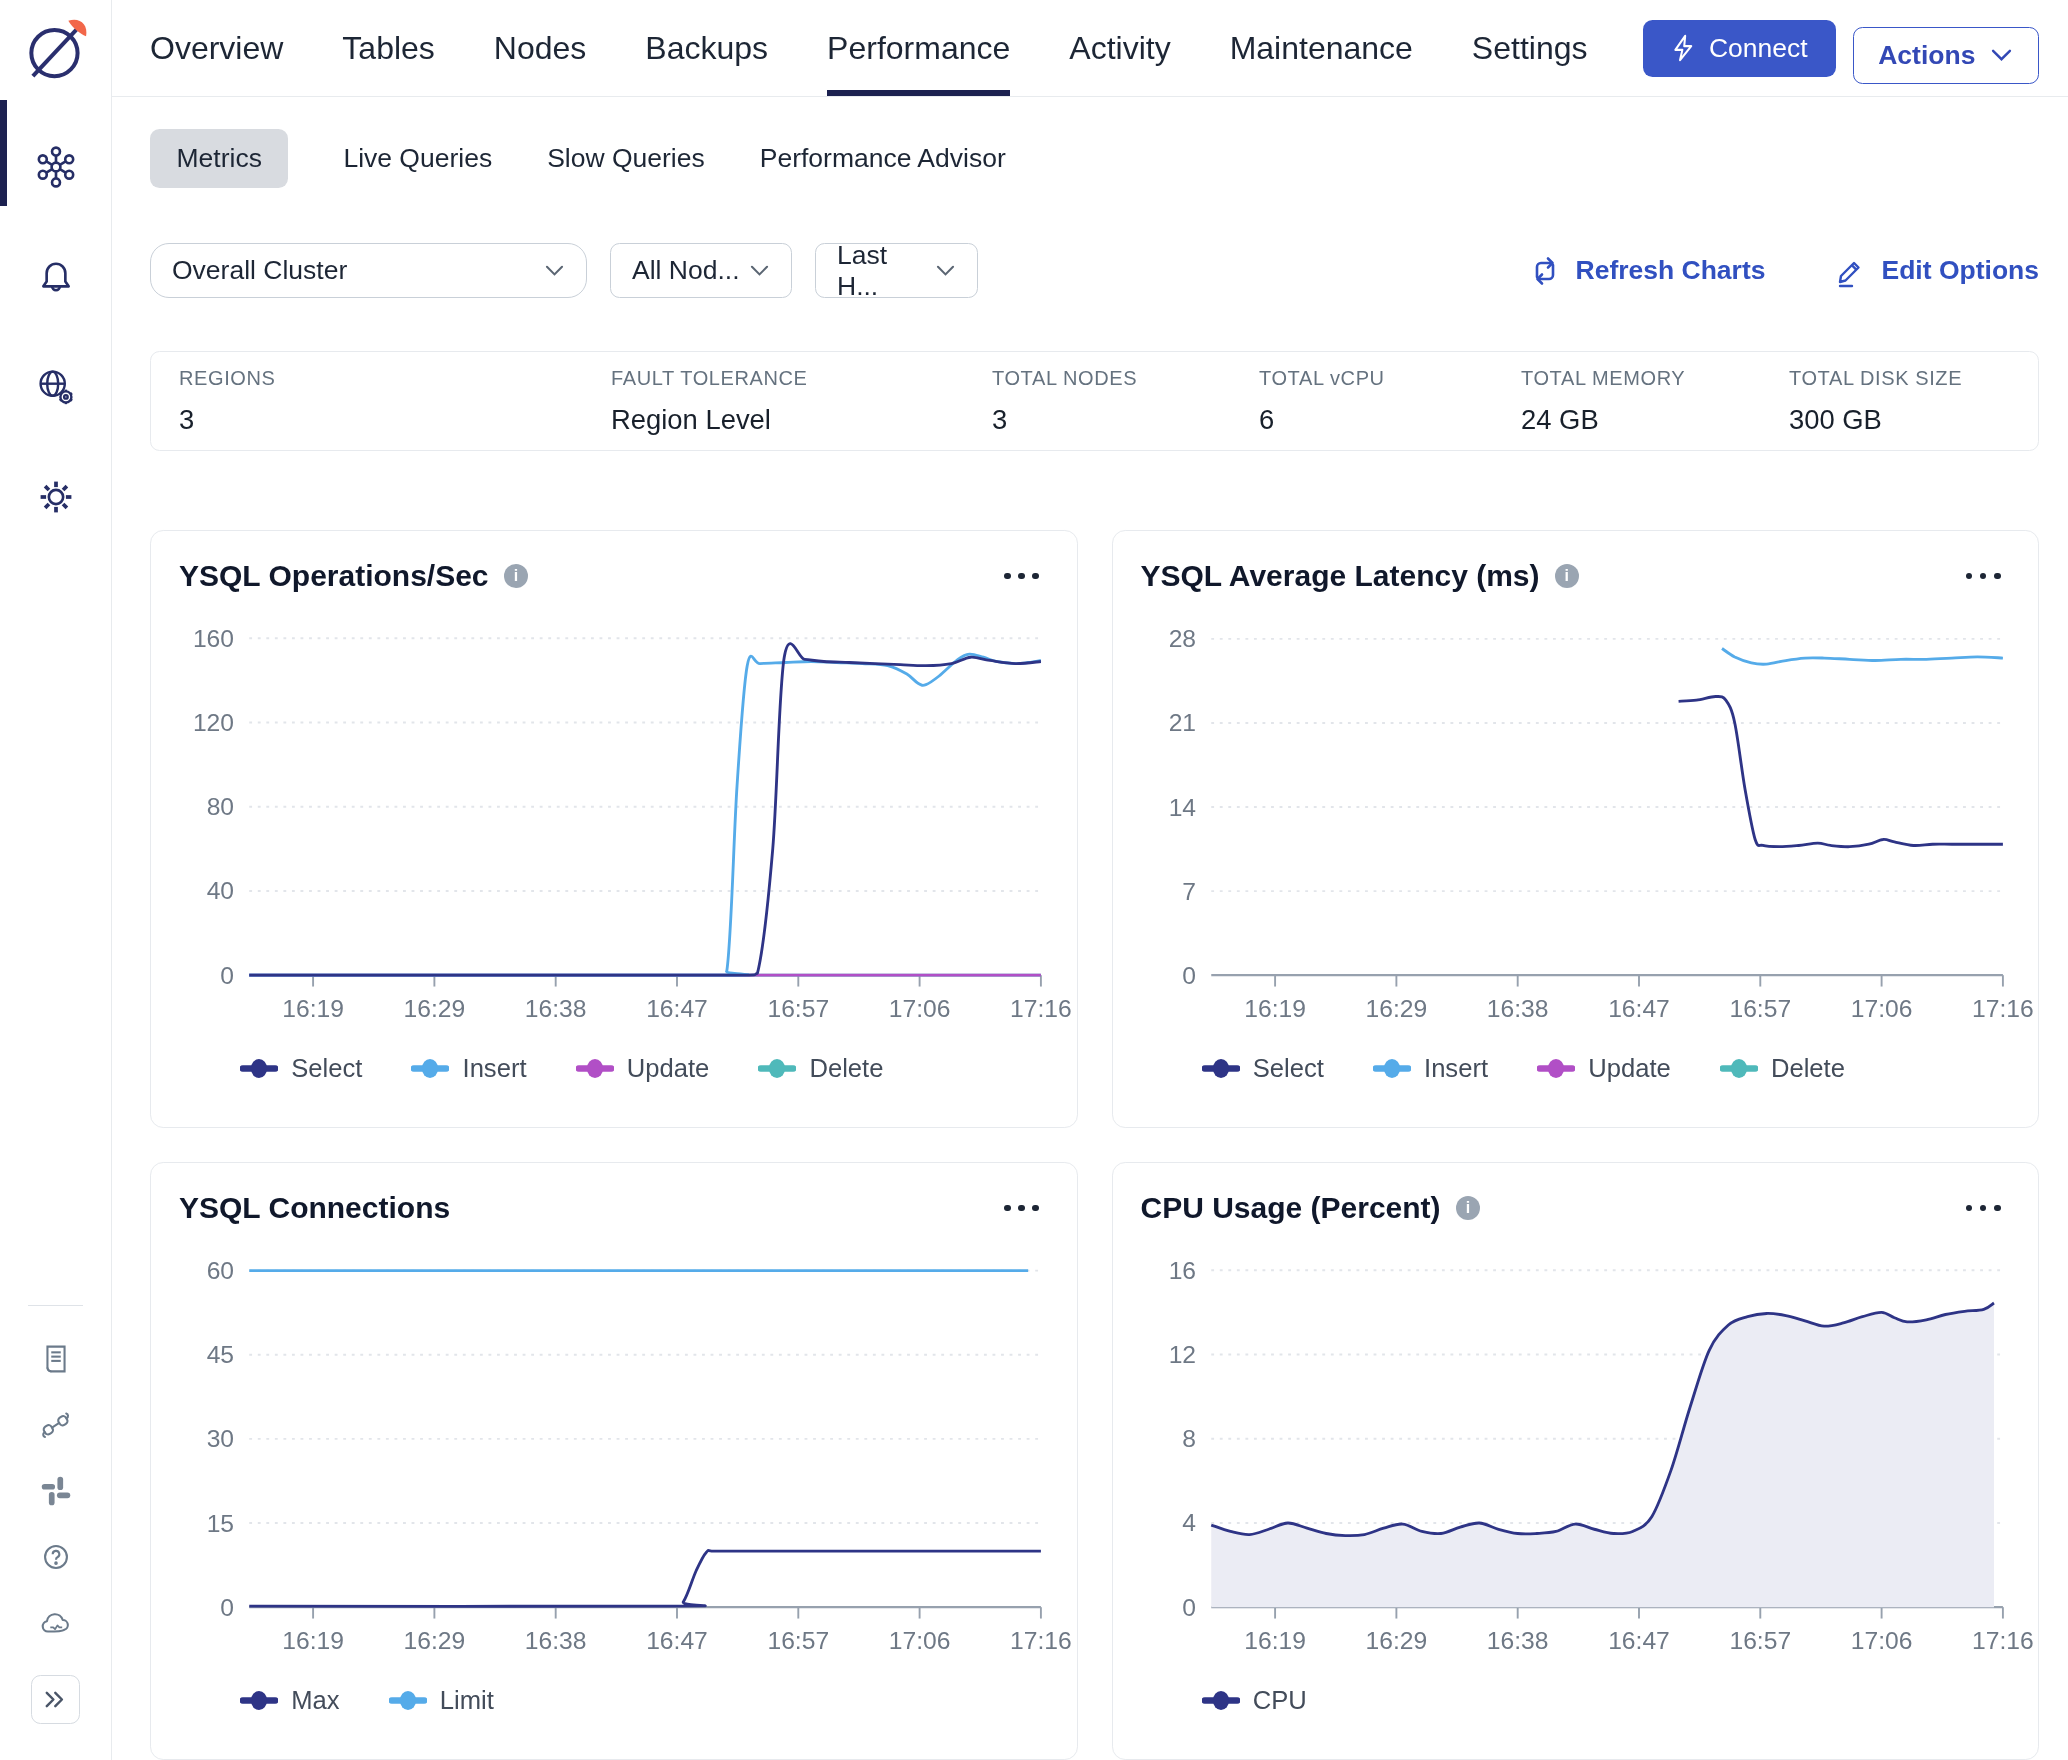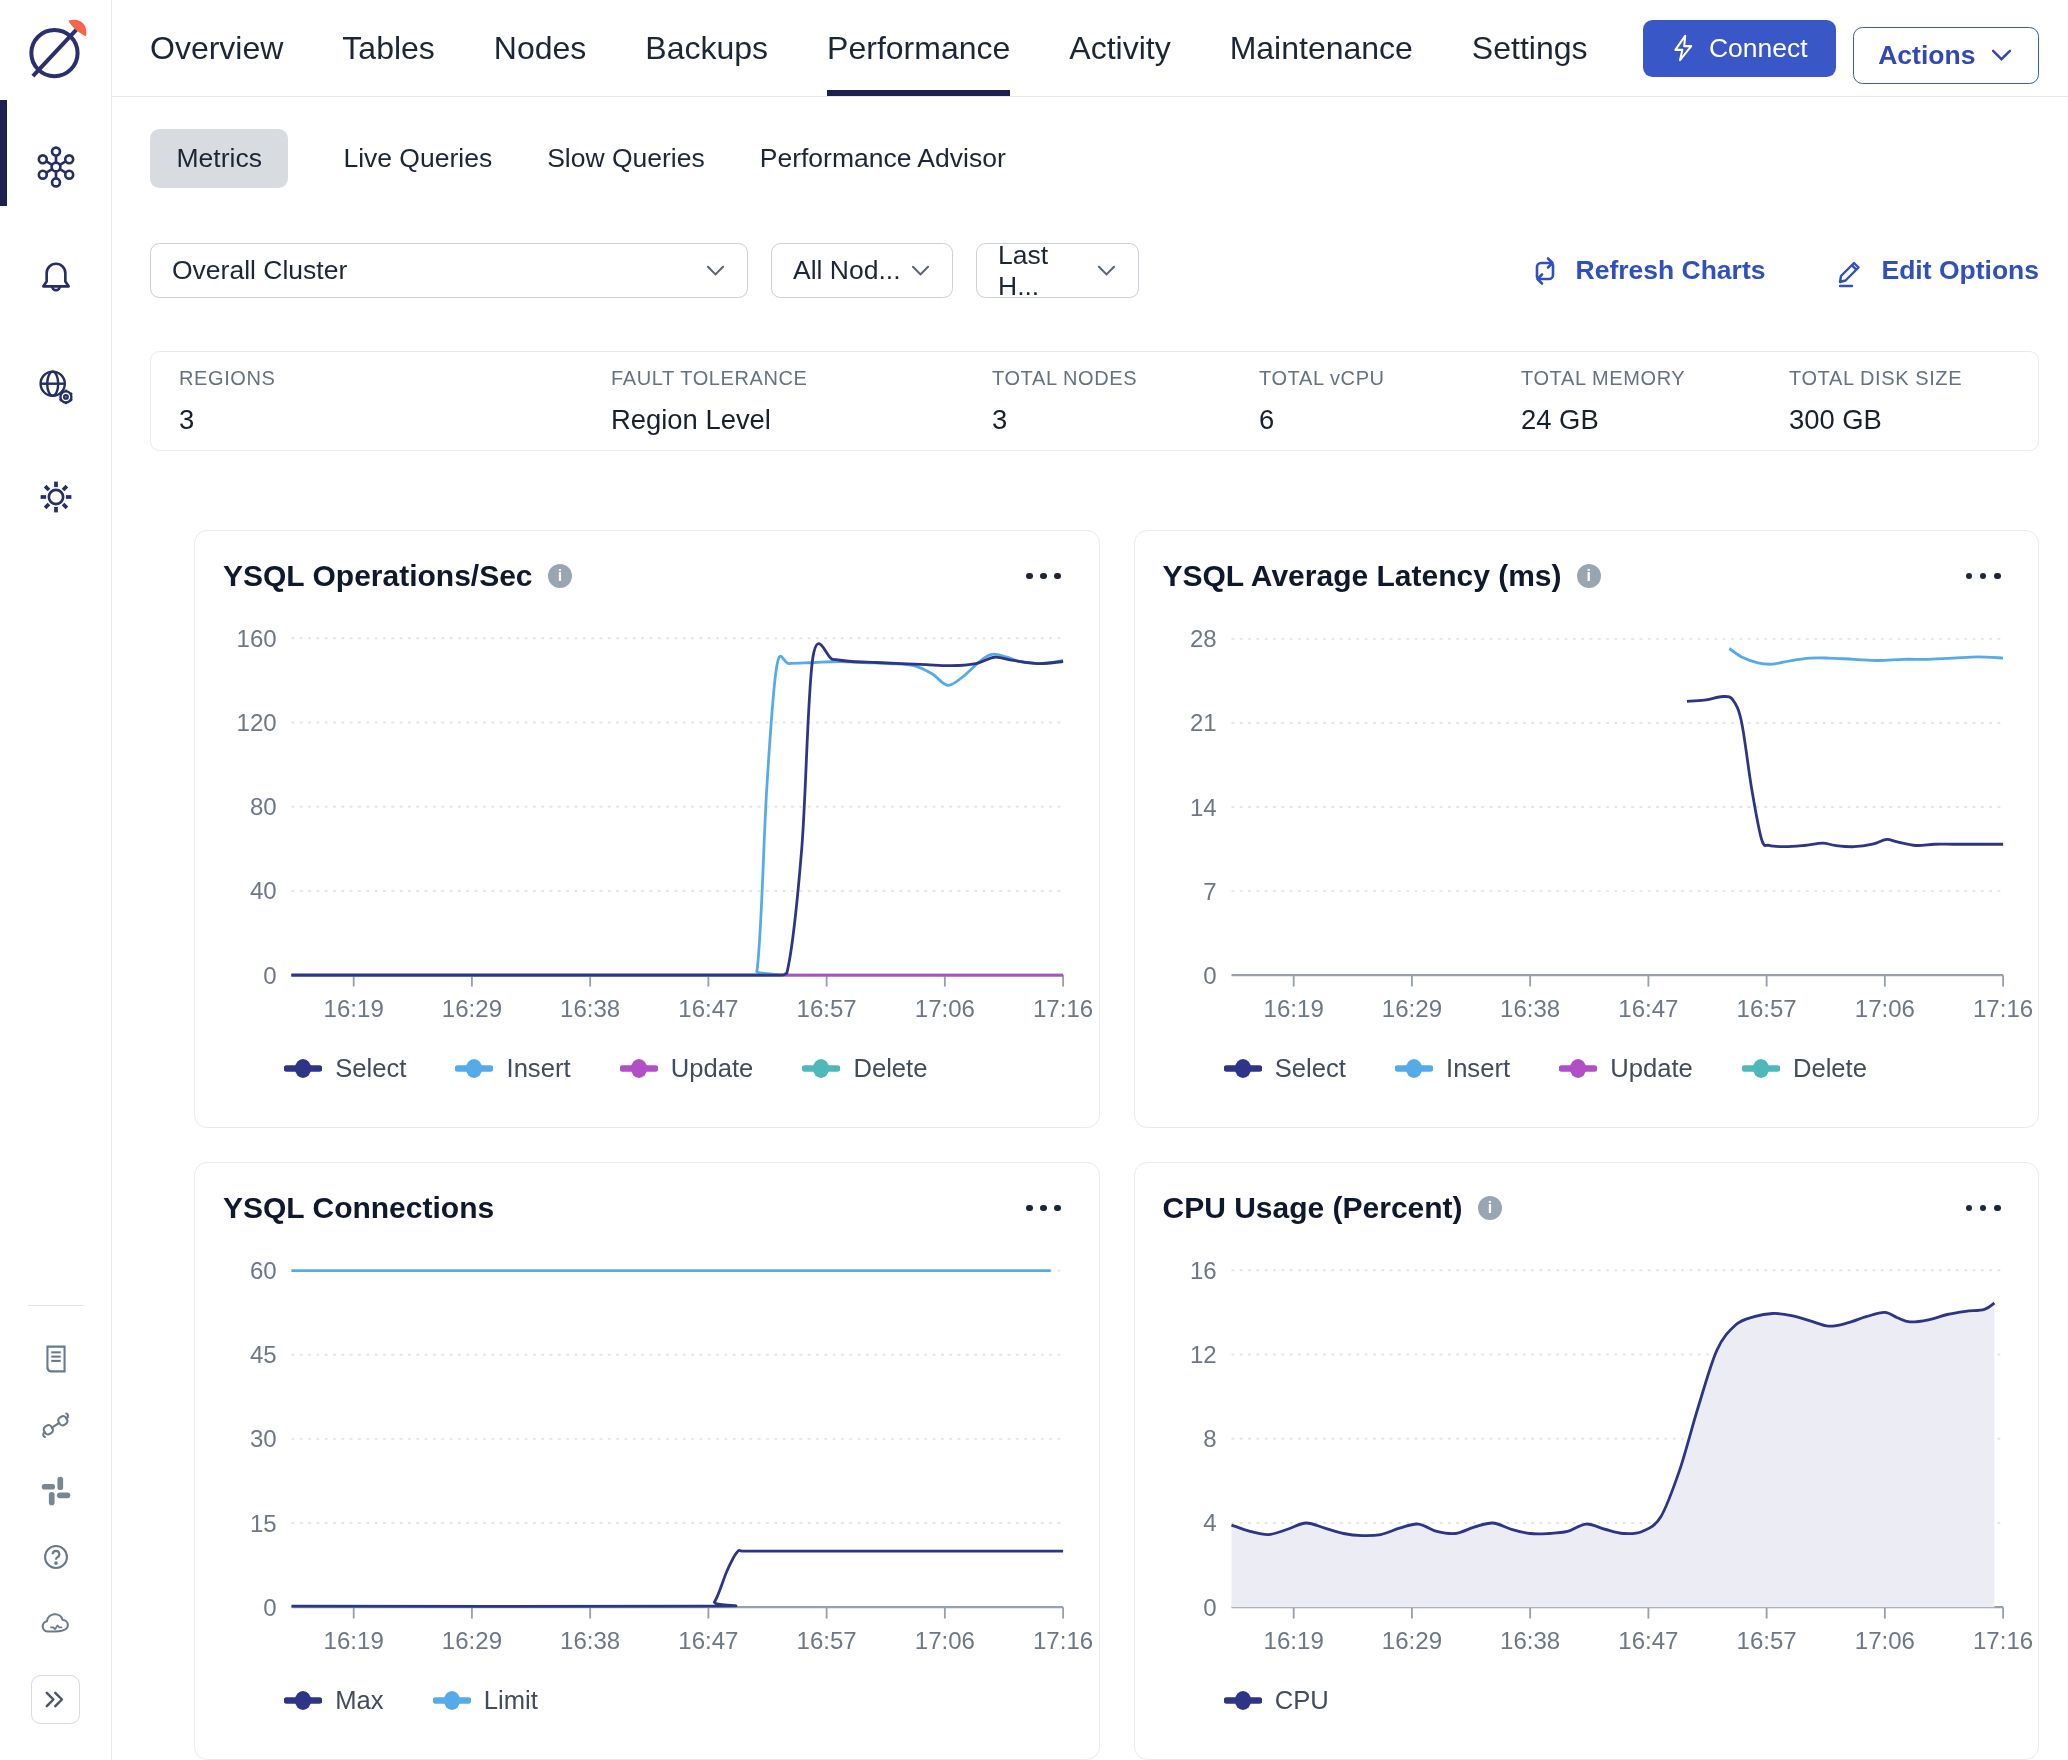--- a/index.html
+++ b/index.html
@@ -38,34 +38,34 @@
     display:flex; align-items:center; gap:15px; cursor:pointer; font-family:inherit;margin-top:14px; }
   
   .subtabs { margin-top:32px; display:flex; align-items:center; gap:55px; }
   .subtab { font-size:26.5px; color:#1d2635; padding:14px 0; border-radius:9.5px; cursor:pointer; white-space:nowrap; }
   .subtab.active { background:#d8dbe0; padding:14px 26.5px; }
   
   .filter-row { margin-top:55px; display:flex; align-items:center; gap:23px; }
   .select { border:1.4px solid #c9d0d8; border-radius:9.5px; height:55px;
     display:flex; align-items:center; justify-content:space-between;
     padding:0 21px; font-size:26.5px; color:#1d2635; cursor:pointer; background:#fff; }
-  .select-cluster { width:598px; } .select-nodes { width:182px; } .select-time { width:163px; }
+  .select-cluster { width:437px;border-radius:19px; } .select-nodes { width:182px; } .select-time { width:163px; }
   .chev { color:#5b6673; display:flex; }
   .link-actions { margin-left:auto; display:flex; gap:68px; }
   .link { color:#3150c0; font-weight:bold; font-size:26.5px; display:flex; gap:14px; align-items:center; cursor:pointer; }
   
   .stats { margin-top:53px; border:1.4px solid #e7eaee; border-radius:9.5px; height:100px;
     display:flex; align-items:center; padding:0 28px; }
   .stat:nth-child(1){width:432px;} .stat:nth-child(2){width:381px;}
   .stat:nth-child(3){width:267px;} .stat:nth-child(4){width:262px;}
   .stat:nth-child(5){width:268px;} .stat:nth-child(6){flex:1;}
   .stat .lab { font-size:20px; color:#65727f; letter-spacing:0.6px; }
   .stat .val { font-size:27.4px; color:#18202b; margin-top:14px; }
   
-  .grid { margin-top:79px; display:grid; grid-template-columns:1fr 1fr; gap:34px;margin-left:44px; }
+  .grid { margin-top:79px; display:grid; grid-template-columns:1fr 1fr; gap:34px; }
   .chart-card { border:1.4px solid #e7eaee; border-radius:13.2px; padding:28px 28px 23px; height:598px; background:#fff; }
   .chart-head { display:flex; align-items:center; }
   .chart-title { font-size:30px; font-weight:bold; color:#10182b; margin:0;
     display:flex; align-items:center; gap:15px; }
   .info { width:24.6px; height:24.6px; border-radius:50%; background:#9aa5b2; color:#fff;
     font-size:16px; font-weight:bold; display:inline-flex; align-items:center; justify-content:center; }
   .dots { margin-left:auto; display:flex; gap:7.6px; padding:9.5px; cursor:pointer; }
   .dots i { width:6.6px; height:6.6px; background:#1d2635; border-radius:50%; display:block; }
   svg.plot { width:100%; height:428px; margin-top:11.4px; overflow:visible; }
   .tick { font-family:"Liberation Sans", sans-serif; font-size:26px; fill:#6e7885; }

